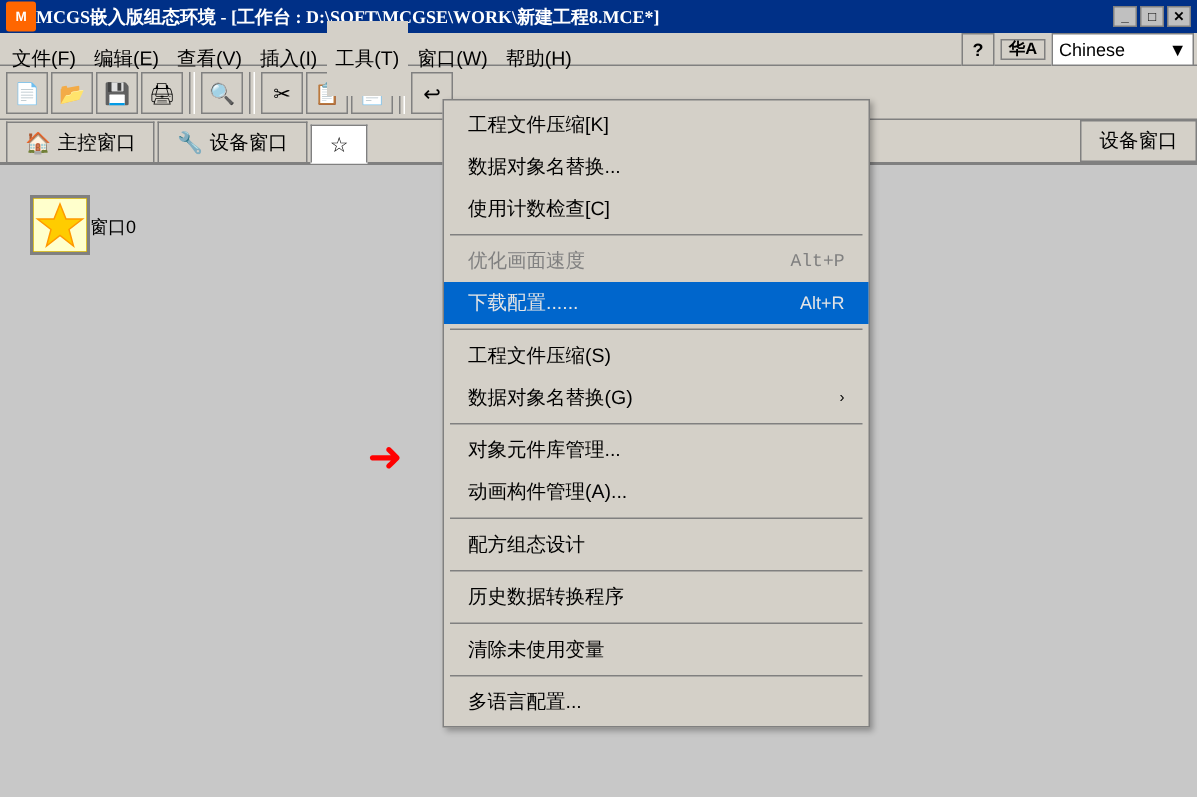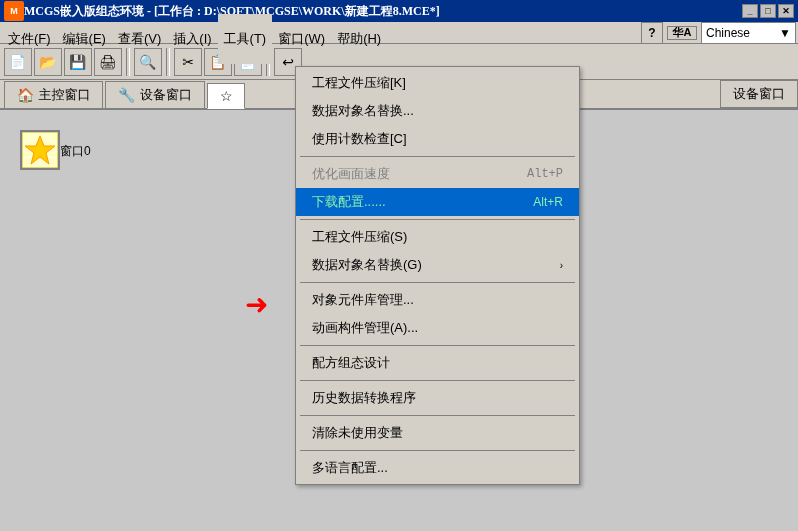--- a/index.html
+++ b/index.html
@@ -214,21 +214,21 @@
       padding: 5px 16px;
       cursor: pointer;
       font-size: 13px;
       display: flex;
       align-items: center;
       justify-content: space-between;
       color: black;
     }
     .dropdown-item.selected {
       background: #0066cc;
-      color: #86efac;
+      color: #e5e5e5;
     }
     .dropdown-item.disabled {
       color: #808080;
       cursor: default;
       font-family: Liberation Mono, monospace;
     }
     .dropdown-separator {
       height: 1px;
       background: #808080;
       margin: 3px 4px;

